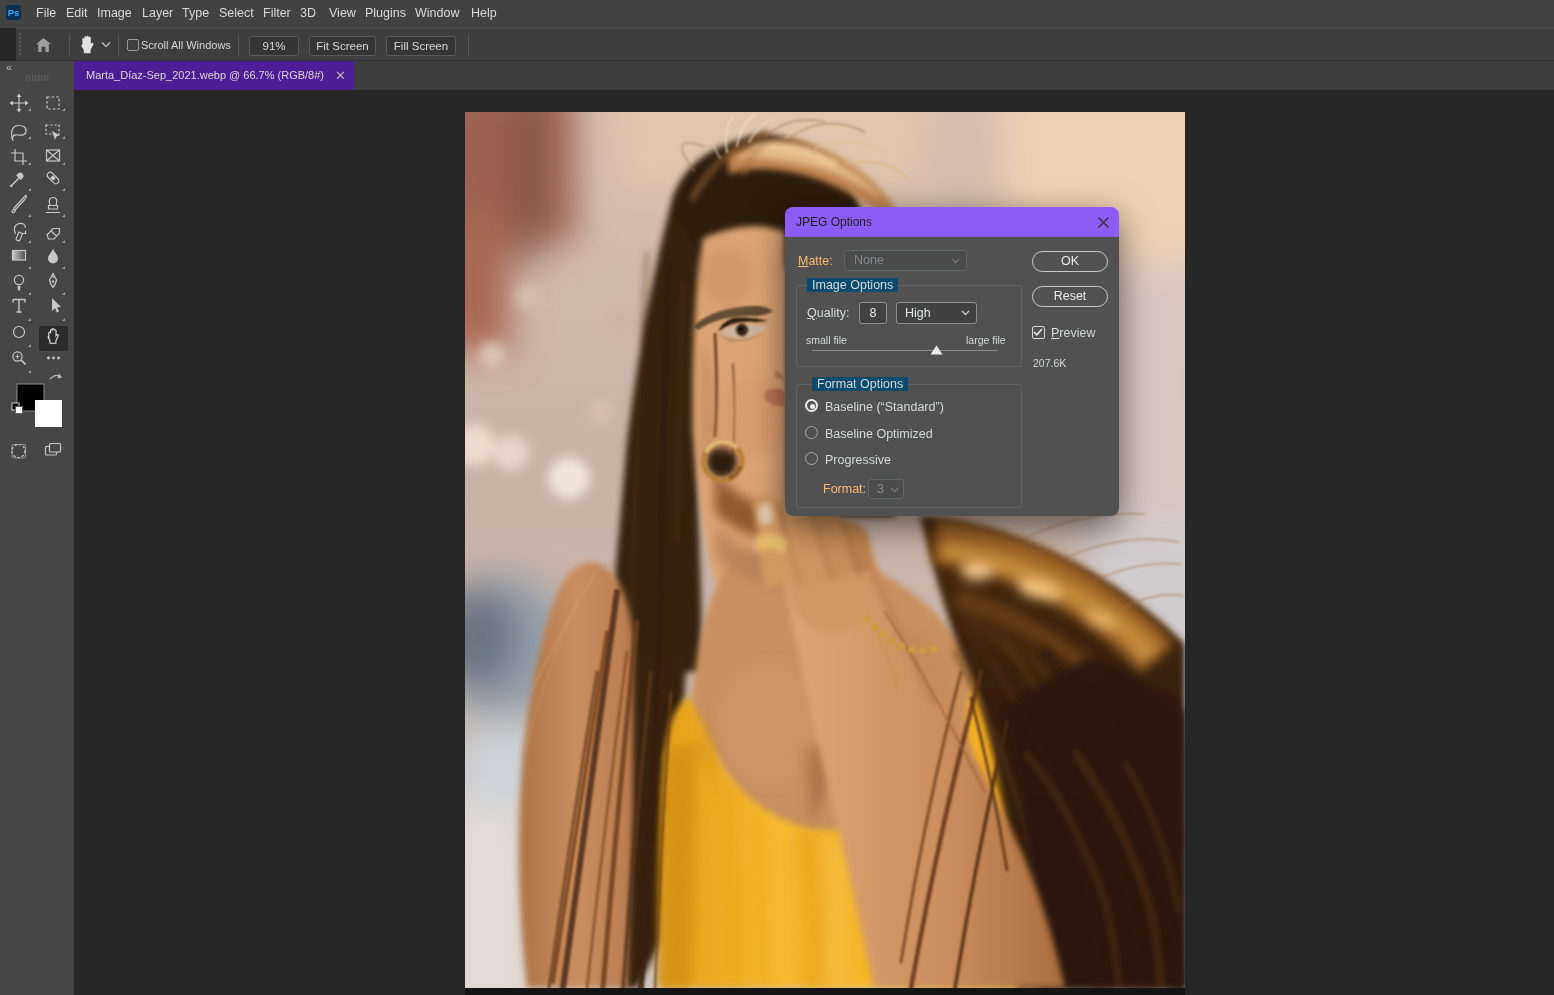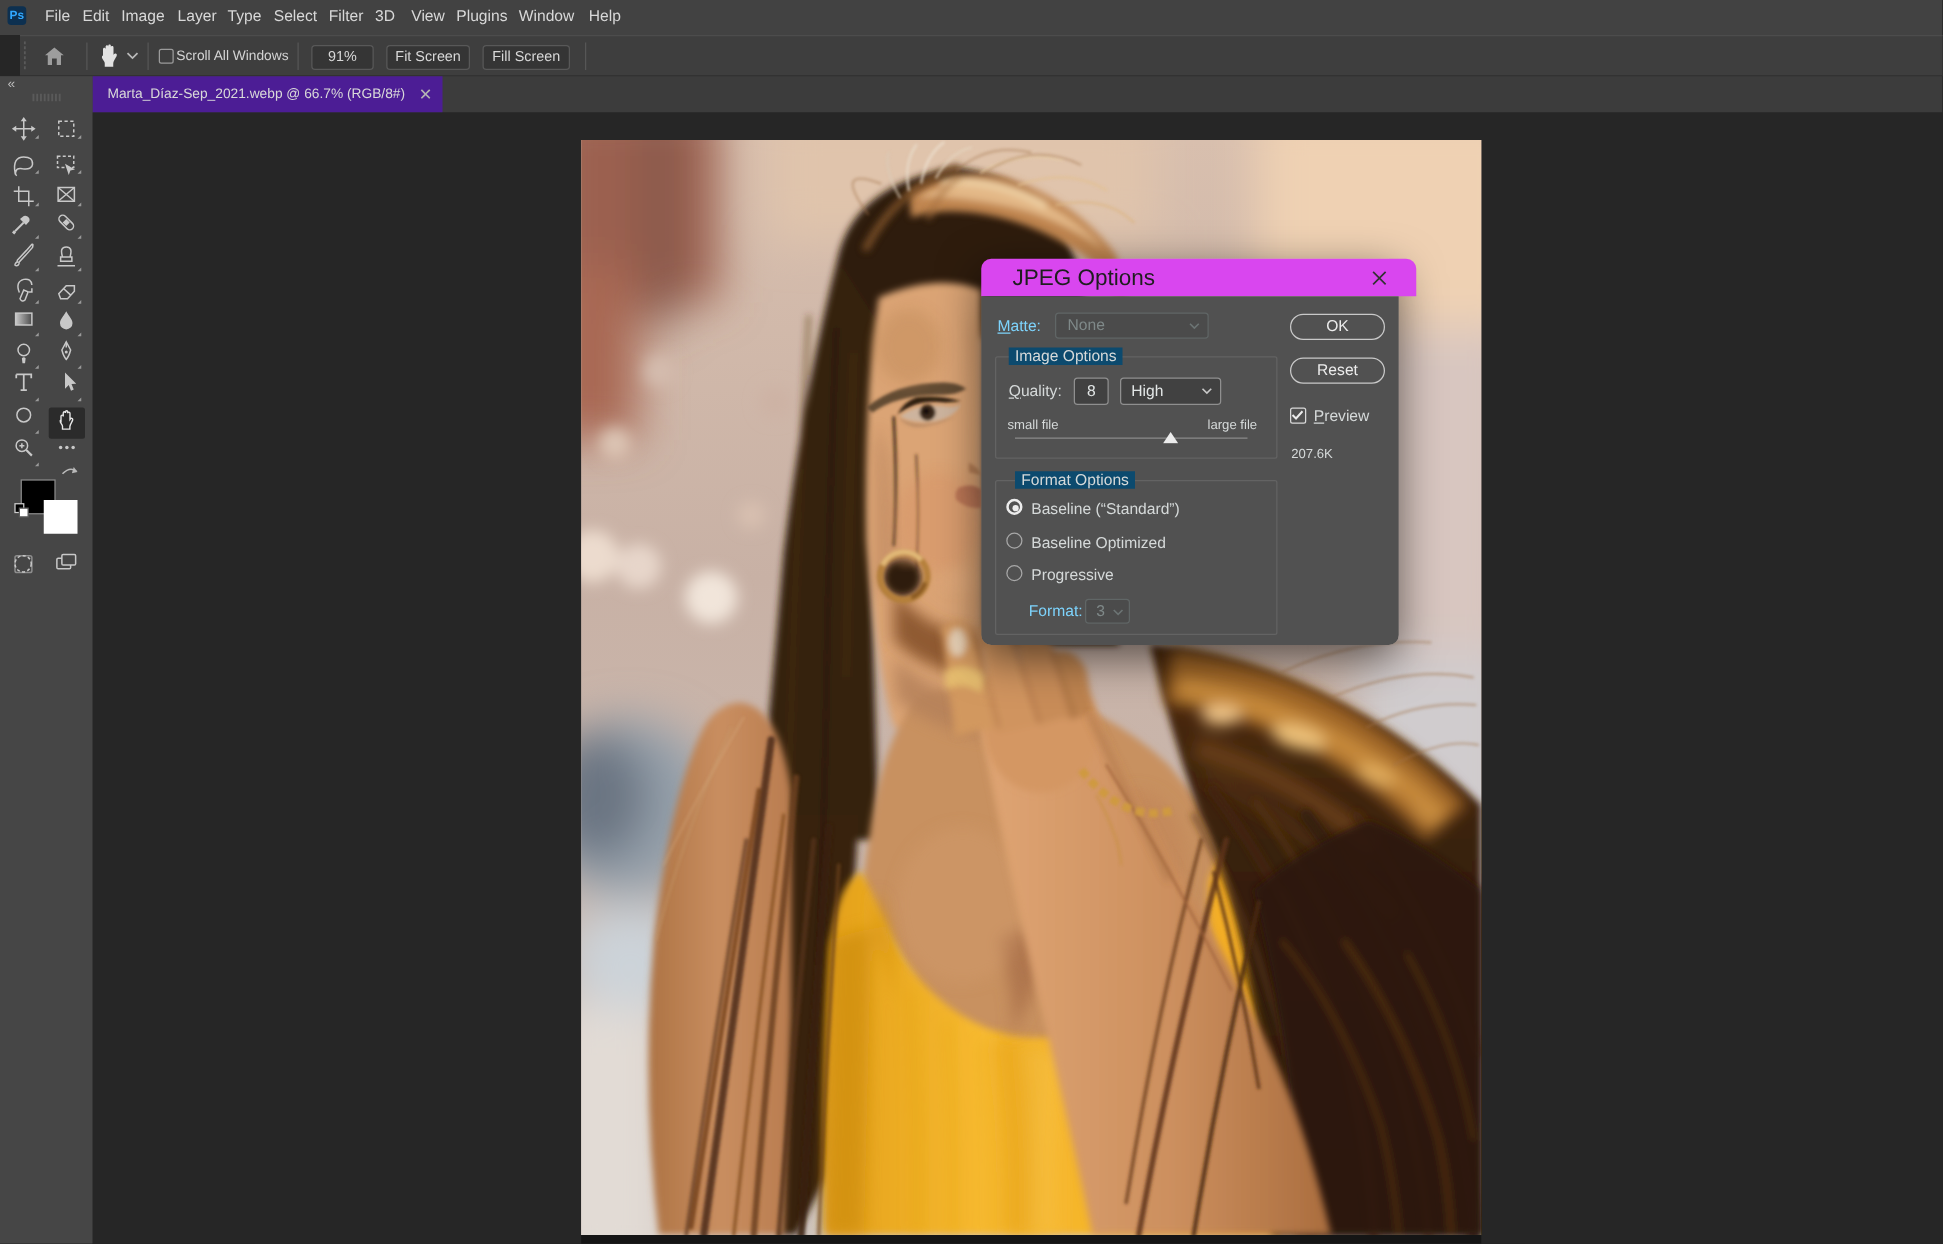--- a/index.html
+++ b/index.html
@@ -24,26 +24,26 @@
   #tabbar{left:0;top:61px;width:1554px;height:29px;background:#3c3c3c;}
   #tab{position:absolute;left:74px;top:0;width:280px;height:29px;background:#4c1d95;
       color:#d9d9d9;font-size:11px;line-height:29px;}
   
   #toolbar{left:0;top:61px;width:74px;height:934px;background:#464646;}
   
   #canvas{left:74px;top:90px;width:1480px;height:905px;background:#262626;}
   
   #dlg{left:785px;top:207px;width:334px;height:309px;border-radius:8px;
       box-shadow:0 10px 34px rgba(0,0,0,.55);}
-  #dlgtitle{position:absolute;left:0;top:0;width:334px;height:30px;background:#d946ef;
-      border-radius:8px 8px 0 0;color:#1e1e1e;font-size:18px;line-height:30px;padding-left:14px;}
+  #dlgtitle{position:absolute;left:0;top:0;width:334px;height:30px;background:#8b5cf6;
+      border-radius:8px 8px 0 0;color:#1e1e1e;font-size:12px;line-height:30px;}
   #dlgbody{position:absolute;left:0;top:30px;width:334px;height:279px;background:#515151;
       border-radius:0 0 8px 8px;}
   .dl{position:absolute;color:#d5d9d9;font-size:12.5px;white-space:nowrap;}
-  .ddis{color:#7dd3fc;}
+  .ddis{color:#fdba74;}
   .fset{position:absolute;border:1px solid #636363;border-radius:2px;}
   .fleg{position:absolute;background:#0c4a6e;padding:0 5px;color:#d5d9d9;font-size:12.5px;
       white-space:nowrap;}
   .inp{position:absolute;border:1px solid #8f8f8f;border-radius:3px;box-sizing:border-box;
       color:#e3e7e7;font-size:12.5px;background:#414141;}
   .btn{position:absolute;left:247px;width:76px;height:21px;border:1.5px solid #c9c9c9;
       border-radius:11px;box-sizing:border-box;color:#ececec;font-size:12.5px;
       text-align:center;line-height:18px;}
   .rad{position:absolute;left:20px;width:13px;height:13px;border-radius:50%;
       box-sizing:border-box;border:1.5px solid #a8a8a8;}

